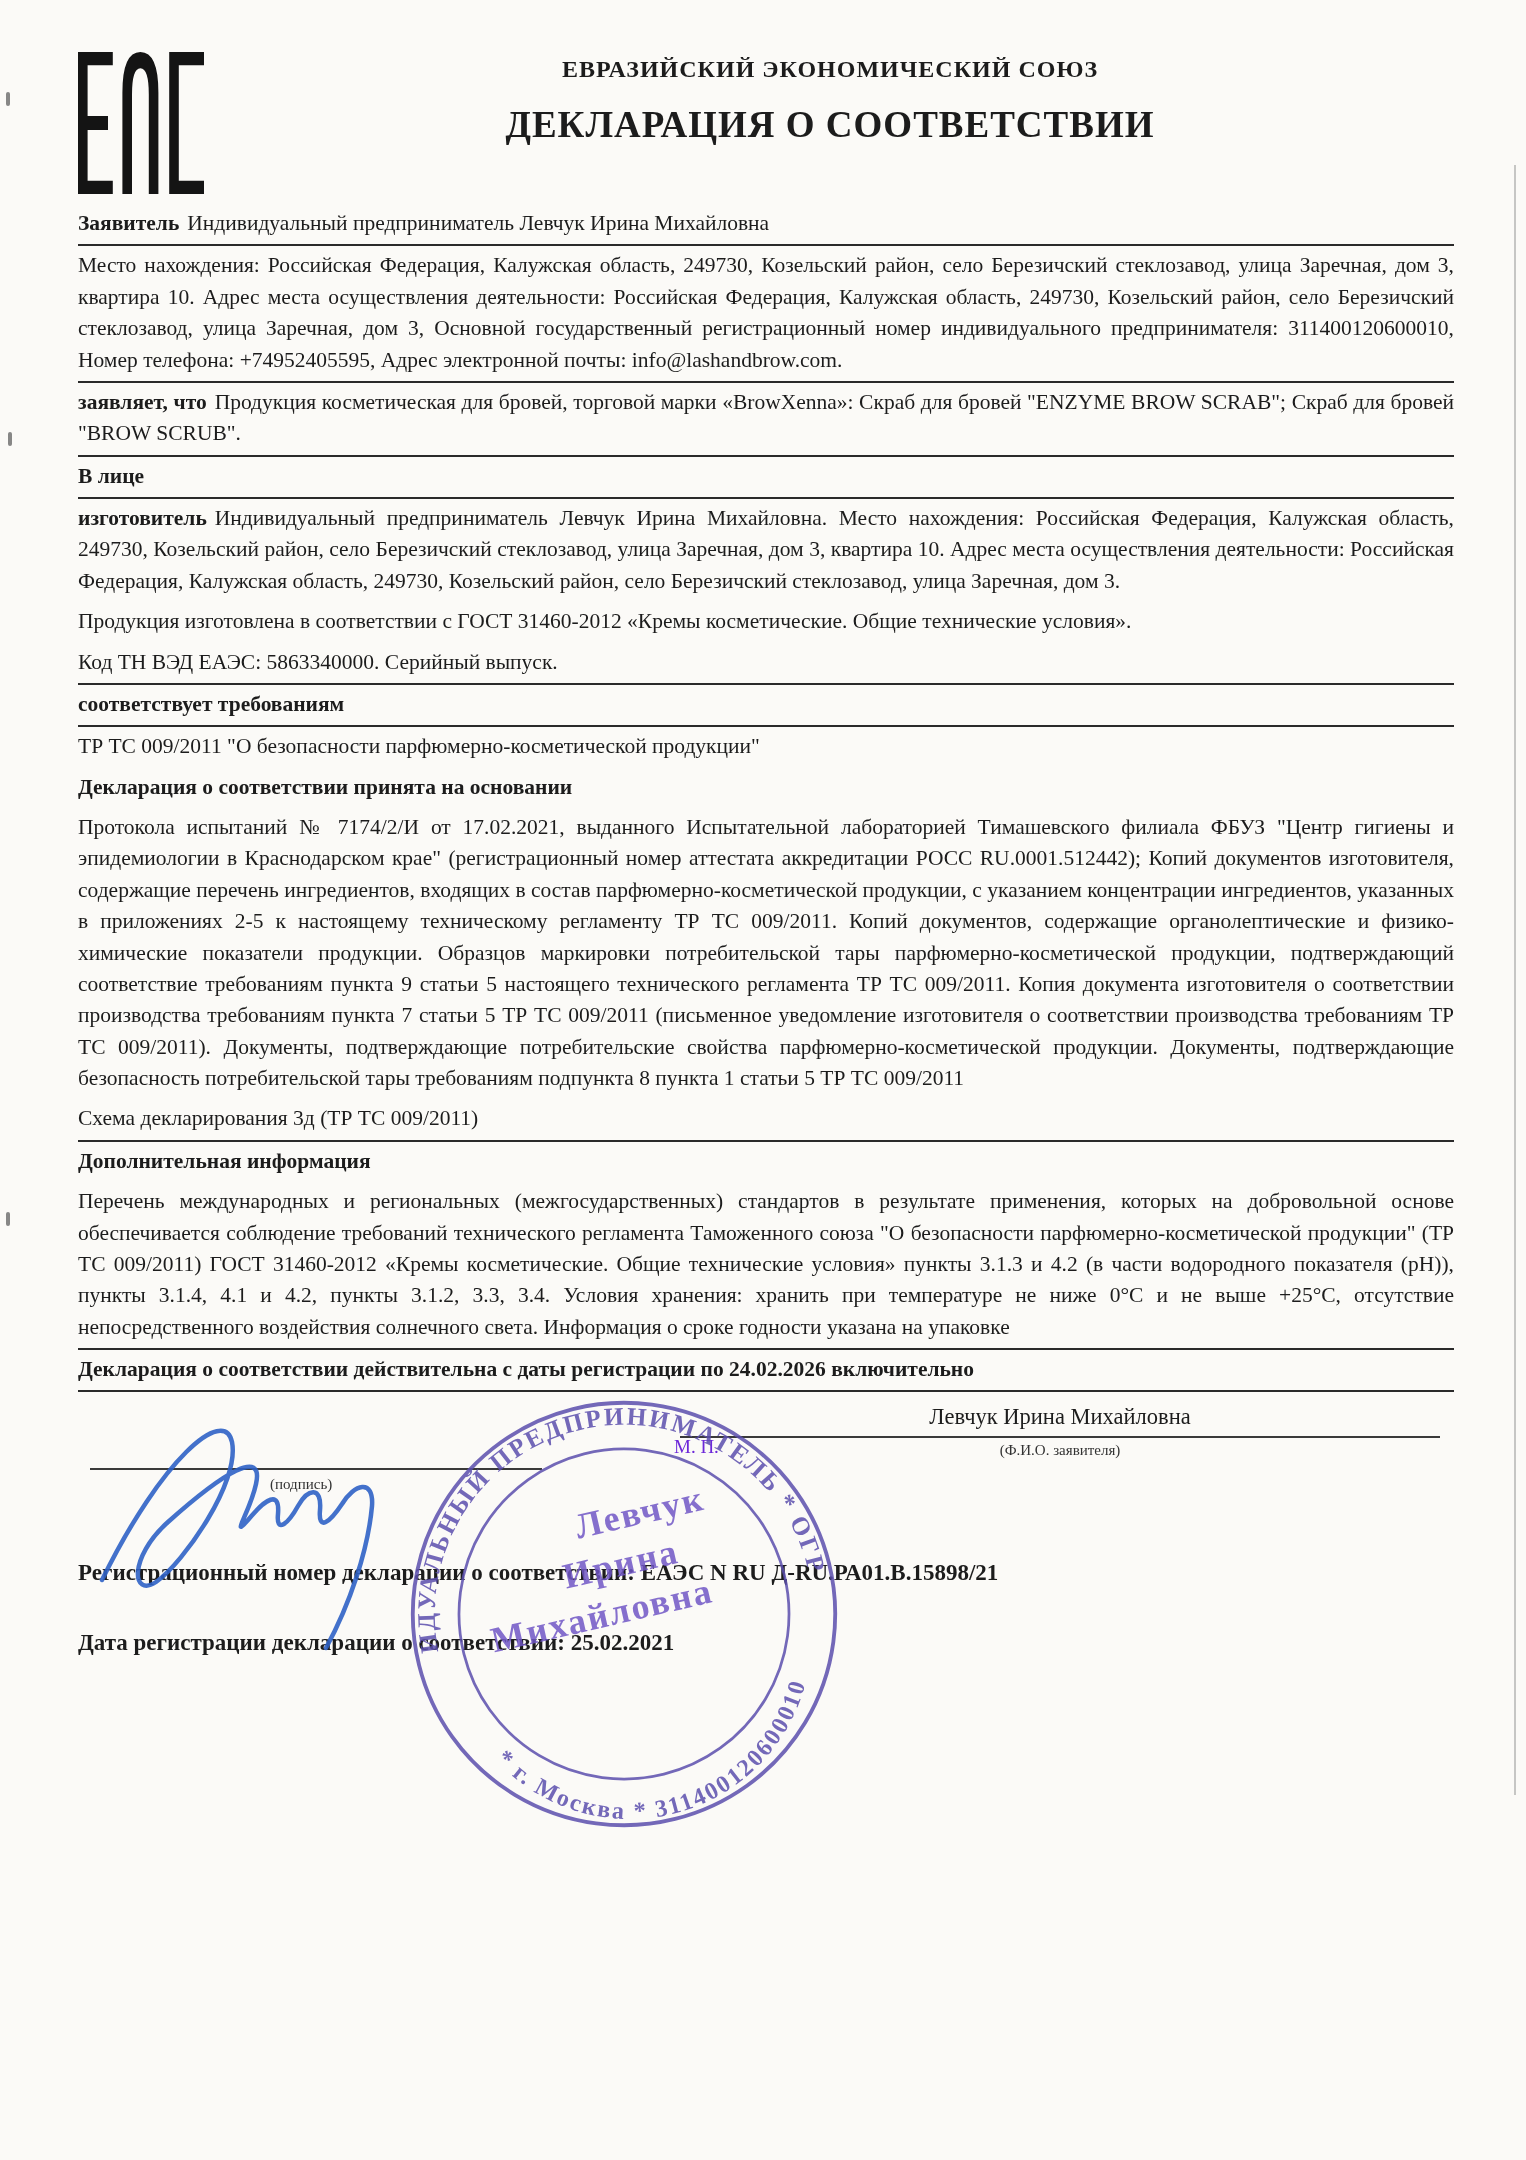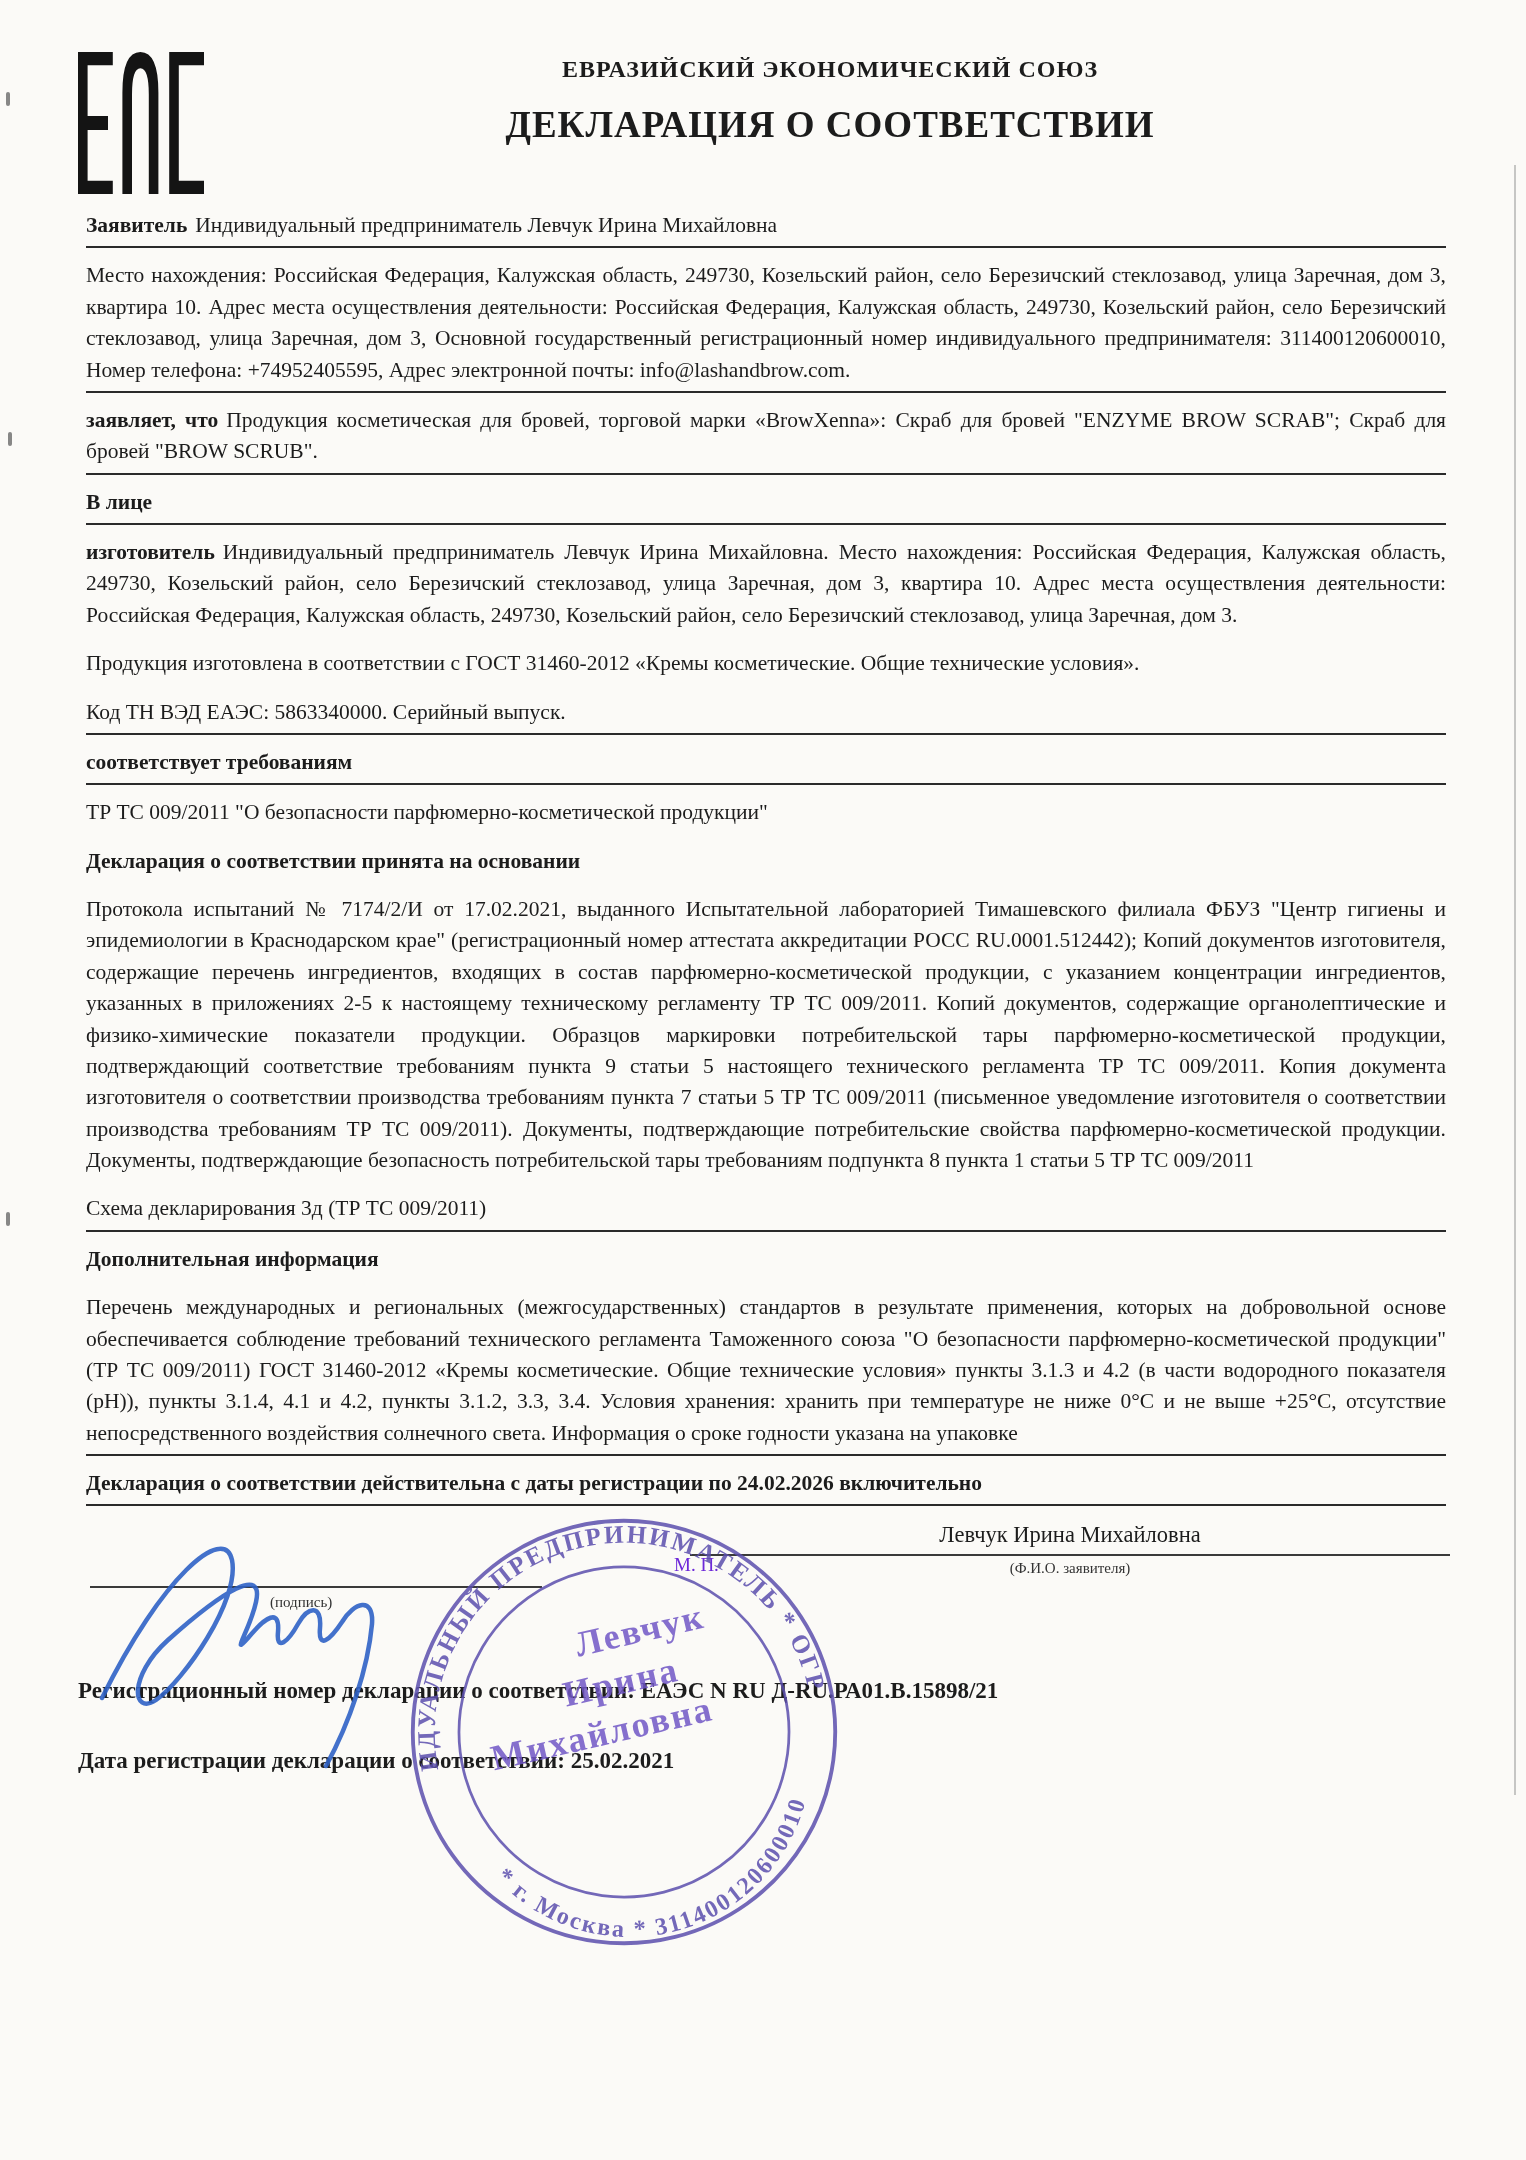--- a/index.html
+++ b/index.html
@@ -8,32 +8,32 @@
     overflow:hidden;font-family:"Liberation Serif",serif;color:#1c1c1c;
   }
   .content{position:absolute;left:78px;top:34px;width:1376px;}
   
   .header{display:flex;align-items:flex-start;margin-bottom:6px;}
   .eac-logo{width:128px;flex:0 0 128px;padding-top:18px;}
   .titles{flex:1;text-align:center;padding-top:22px;}
   .title1{font-size:24px;font-weight:bold;letter-spacing:1px;}
   .title2{font-size:37px;font-weight:bold;letter-spacing:1px;margin-top:20px;}
   
-  .row{margin:8px;padding:4px 0 5px 0;font-size:21.5px;line-height:1.46;}
+  .row{margin:0;padding:4px 0 5px 0;font-size:21.5px;line-height:1.46;}
   .just{text-align:justify;}
   .sep{border-bottom:2px solid #2a2a2a;}
   .b{font-weight:bold;}
   .lbl{font-weight:bold;margin-right:8px;}
   
   .sig-area{position:relative;height:150px;margin-top:4px;}
   .signature-svg{position:absolute;left:-6px;top:-16px;z-index:5;overflow:visible;pointer-events:none;}
   .sig-line{position:absolute;left:12px;top:72px;width:452px;border-bottom:2px solid #3a3a3a;}
   .podpis-caption{position:absolute;left:192px;top:80px;font-size:15px;color:#333;}
   .mp-label{position:absolute;left:596px;top:40px;font-size:19px;color:#6d28d9;}
-  .fio-block{position:absolute;right:4px;top:8px;width:760px;text-align:center;}
+  .fio-block{position:absolute;right:14px;top:8px;width:760px;text-align:center;}
   .fio-name{font-size:22.5px;}
   .fio-line{border-bottom:2px solid #3a3a3a;margin-top:6px;}
   .fio-caption{font-size:15px;padding-top:4px;color:#333;}
   .stamp-svg{position:absolute;left:326px;top:-2px;z-index:3;opacity:.85;transform:rotate(-14deg);overflow:visible;pointer-events:none;}
   .name-stamp{
     position:absolute;left:352px;top:92px;width:440px;z-index:4;text-align:center;
     transform:rotate(-13deg);font-weight:bold;font-size:36px;line-height:1.28;
     letter-spacing:2px;color:rgba(112,86,198,.85);pointer-events:none;
     font-family:"Liberation Serif",serif;
   }

